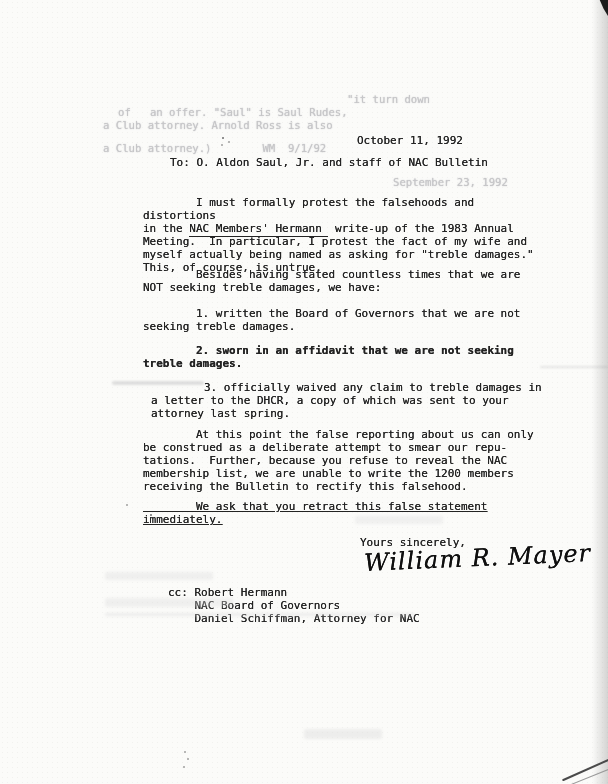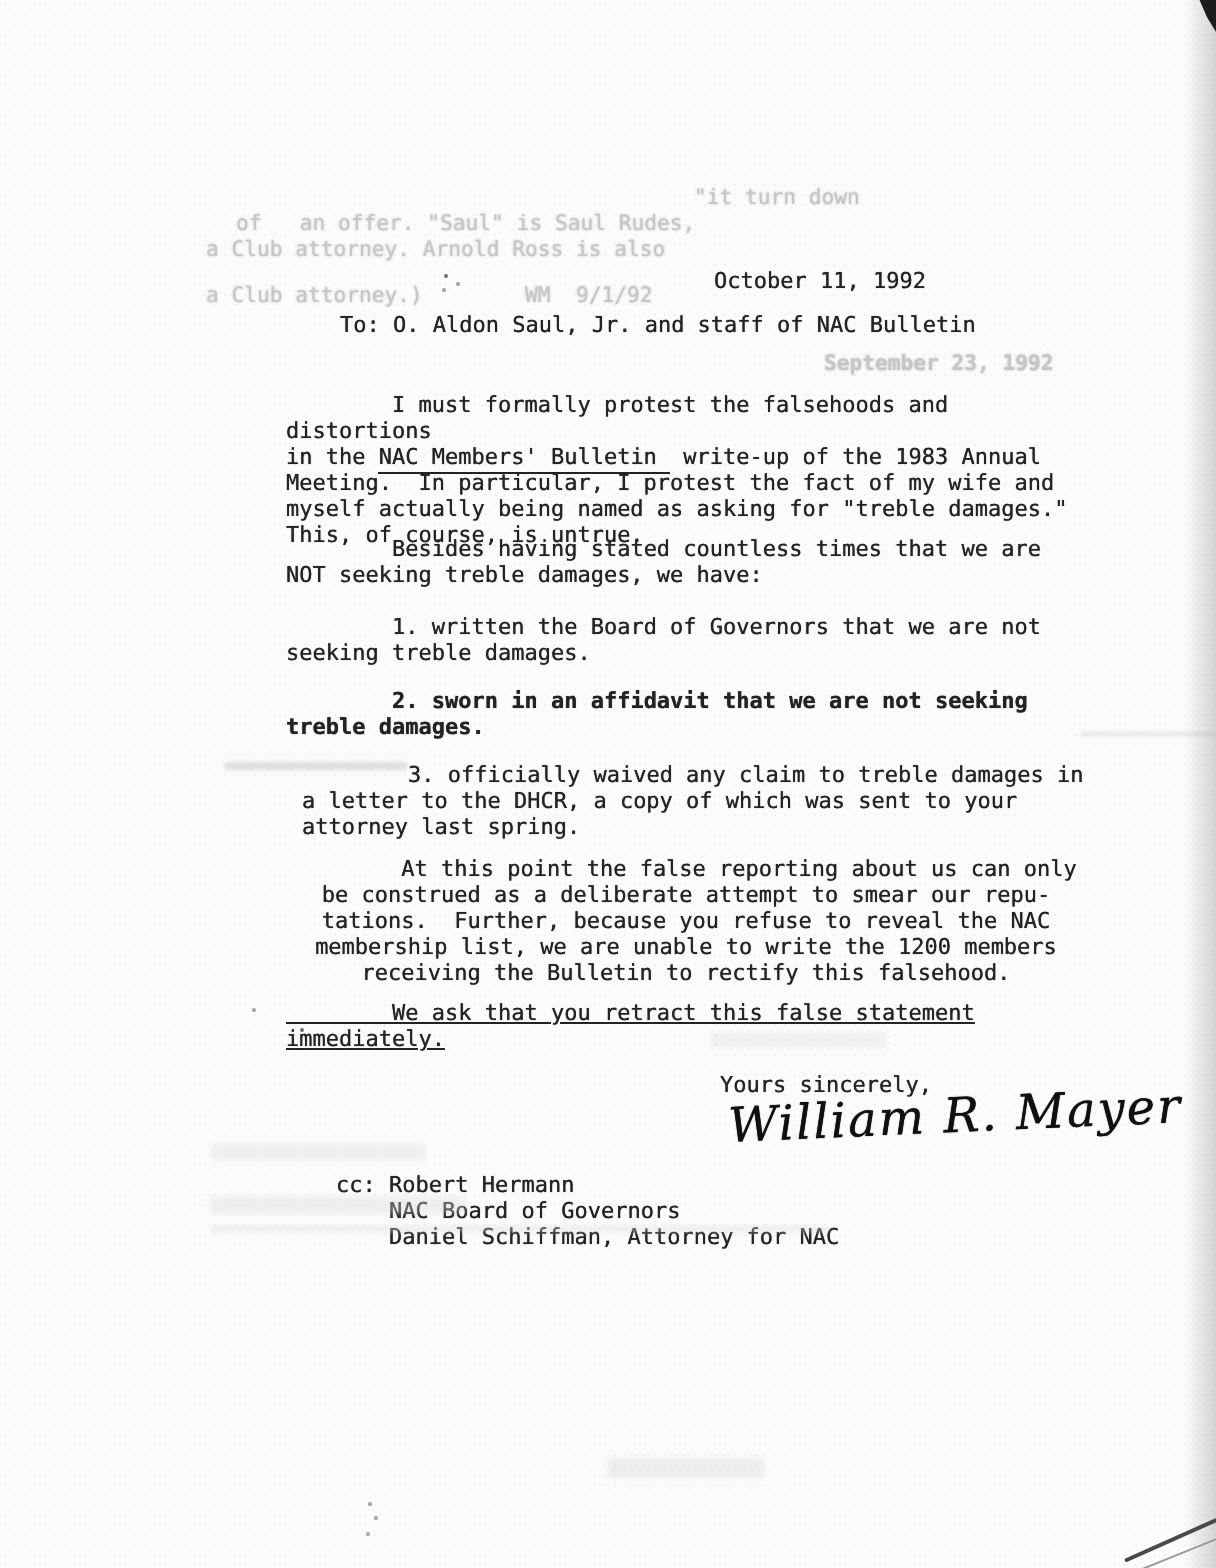--- a/index.html
+++ b/index.html
@@ -53,46 +53,46 @@
   .dot{position:absolute;width:2px;height:2px;border-radius:50%;background:#6e6e6e;}
   .dot.f{background:#a9a9a9;width:1.6px;height:1.6px;}
 </style>
 </head>
 <body>
 
 <div class="ghost" style="left:347px;top:93px;">"it turn down</div>
 <div class="ghost" style="left:118px;top:106px;">of   an offer. "Saul" is Saul Rudes,</div>
 <div class="ghost" style="left:103px;top:119px;">a Club attorney. Arnold Ross is also</div>
 <div class="ghost" style="left:103px;top:132px;margin-top:10px;">a Club attorney.)        WM  9/1/92</div>
-<div class="ghost" style="left:412px;top:176px;font-weight:bold;">September 23, 1992</div>
+<div class="ghost" style="left:393px;top:176px;">September 23, 1992</div>
 
 <div class="t" style="left:357px;top:134px;">October 11, 1992</div>
 
 <span class="dot" style="left:222px;top:137px;"></span>
 <span class="dot f" style="left:228px;top:141px;"></span>
 <span class="dot f" style="left:221px;top:144px;"></span>
 
 <div class="t" style="left:170px;top:156px;">To: O. Aldon Saul, Jr. and staff of NAC Bulletin</div>
 
 <div class="t" style="left:143px;top:196px;width:400px;"><span>        I must formally protest the falsehoods and distortions
-in the </span><span class="u">NAC Members' Bulletin </span><span> write-up of the 1983 Annual
+in the </span><span class="u">NAC Members' Hermann </span><span> write-up of the 1983 Annual
 Meeting.  In particular, I protest the fact of my wife and
 myself actually being named as asking for "treble damages."
 This, of course, is untrue.</span></div>
 
 <div class="t" style="left:143px;top:268px;width:400px;">        Besides having stated countless times that we are
 NOT seeking treble damages, we have:</div>
 <div class="t" style="left:143px;top:307px;width:400px;">        1. written the Board of Governors that we are not
 seeking treble damages.</div>
 <div class="t" style="left:143px;top:344px;width:400px;font-weight:bold;">        2. sworn in an affidavit that we are not seeking
 treble damages.</div>
 <div class="t" style="left:151px;top:381px;width:400px;">        3. officially waived any claim to treble damages in
 a letter to the DHCR, a copy of which was sent to your
 attorney last spring.</div>
-<div class="t" style="left:143px;top:428px;width:400px;text-align:center;">        At this point the false reporting about us can only
+<div class="t" style="left:143px;top:428px;width:400px;">        At this point the false reporting about us can only
 be construed as a deliberate attempt to smear our repu-
 tations.  Further, because you refuse to reveal the NAC
 membership list, we are unable to write the 1200 members
 receiving the Bulletin to rectify this falsehood.</div>
 <div class="t" style="left:143px;top:500px;width:400px;text-decoration:underline;">        We ask that you retract this false statement
 immediately.</div>
 
 <div class="t" style="left:360px;top:536px;">Yours sincerely,</div>
 <div class="signature">William R. Mayer</div>
 

